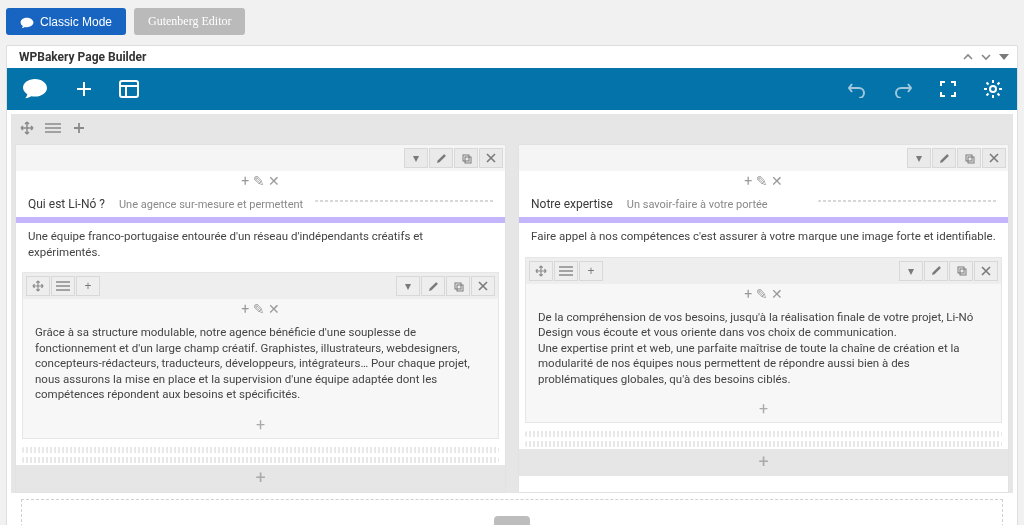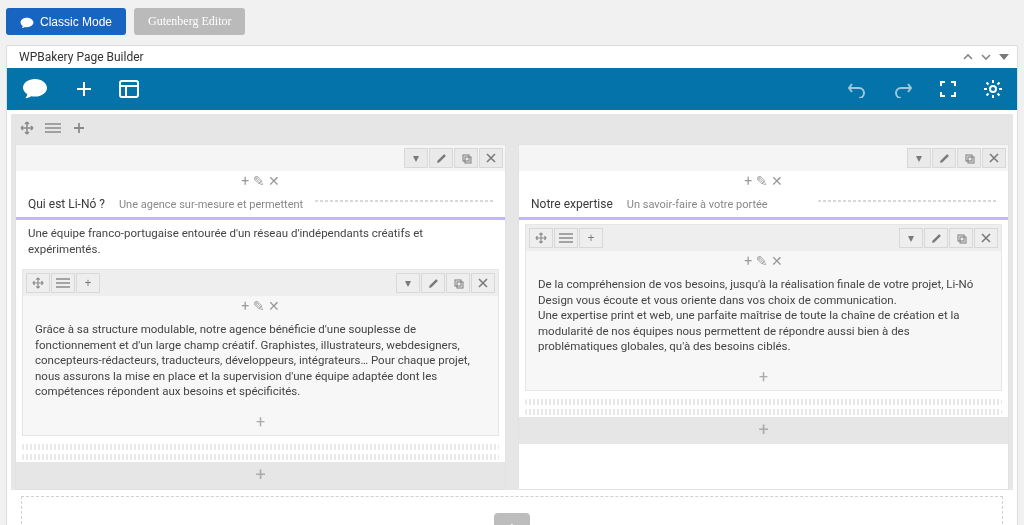--- a/index.html
+++ b/index.html
@@ -38,21 +38,21 @@
     background: #fff;
     border: 1px solid #ddd;
     border-radius: 2px;
   }
   .panel-header {
     display: flex;
     align-items: center;
     justify-content: space-between;
     padding: 4px 8px 4px 12px;
   }
-  .panel-title { font-weight: 400; font-size: 12px; color: #333; }
+  .panel-title { font-weight: 700; font-size: 12px; color: #333; }
   .panel-header-actions { display: flex; gap: 8px; align-items: center; }
   .chevron { color: #888; font-size: 12px; }
   .triangle-down {
     width: 0; height: 0;
     border-left: 5px solid transparent;
     border-right: 5px solid transparent;
     border-top: 6px solid #7a7a7a;
   }
   .toolbar {
     background: #0473aa;
@@ -121,21 +121,21 @@
     font-size: 14px;
     padding: 2px 0;
   }
   .line-elem {
     padding: 6px 12px 6px 12px;
     font-size: 12px;
     color: #444;
     display:flex;
     align-items:center;
     gap: 14px;
-    border-bottom: 3px solid #c4b5fd;
+    border-bottom: 6px solid #c4b5fd;
     position:relative;
   }
   .line-elem .title { color:#3a3a3a; }
   .line-elem .subtitle { color:#888; font-size:11px; }
   .line-elem .rule {
     position:absolute; right:10px; top:9px; width:180px; height:2px;
     background: repeating-linear-gradient(90deg,#d8d8d8 0 3px, transparent 3px 5px);
     border-radius:2px;
   }
   .text-block {
@@ -395,20 +395,21 @@
                 </svg>
               </button>
           </div>
         </div>
         <div class="elem-bar">+ ✎ ✕</div>
         <div class="line-elem">
           <span class="title">Notre expertise</span>
           <span class="subtitle">Un savoir-faire à votre portée</span>
           <span class="rule"></span>
         </div>
+        <div class="text-block">Faire appel à nos compétences c'est assurer à votre marque une image forte et identifiable.</div>
 
         <div class="inner-row">
           <div class="inner-head">
             <div style="display:flex;gap:1px">
               <button class="little-btn">
                   <svg width="12" height="12" viewBox="0 0 14 14">
                     <path stroke="#8a8a8a" stroke-width="1.4" d="M7 1v12M1 7h12M7 1l2 2M7 1L5 3M7 13l2-2M7 13l-2-2M1 7l2-2M1 7l2 2M13 7l-2-2M13 7l-2 2"></path>
                   </svg>
                 </button>
               <button class="little-btn">

